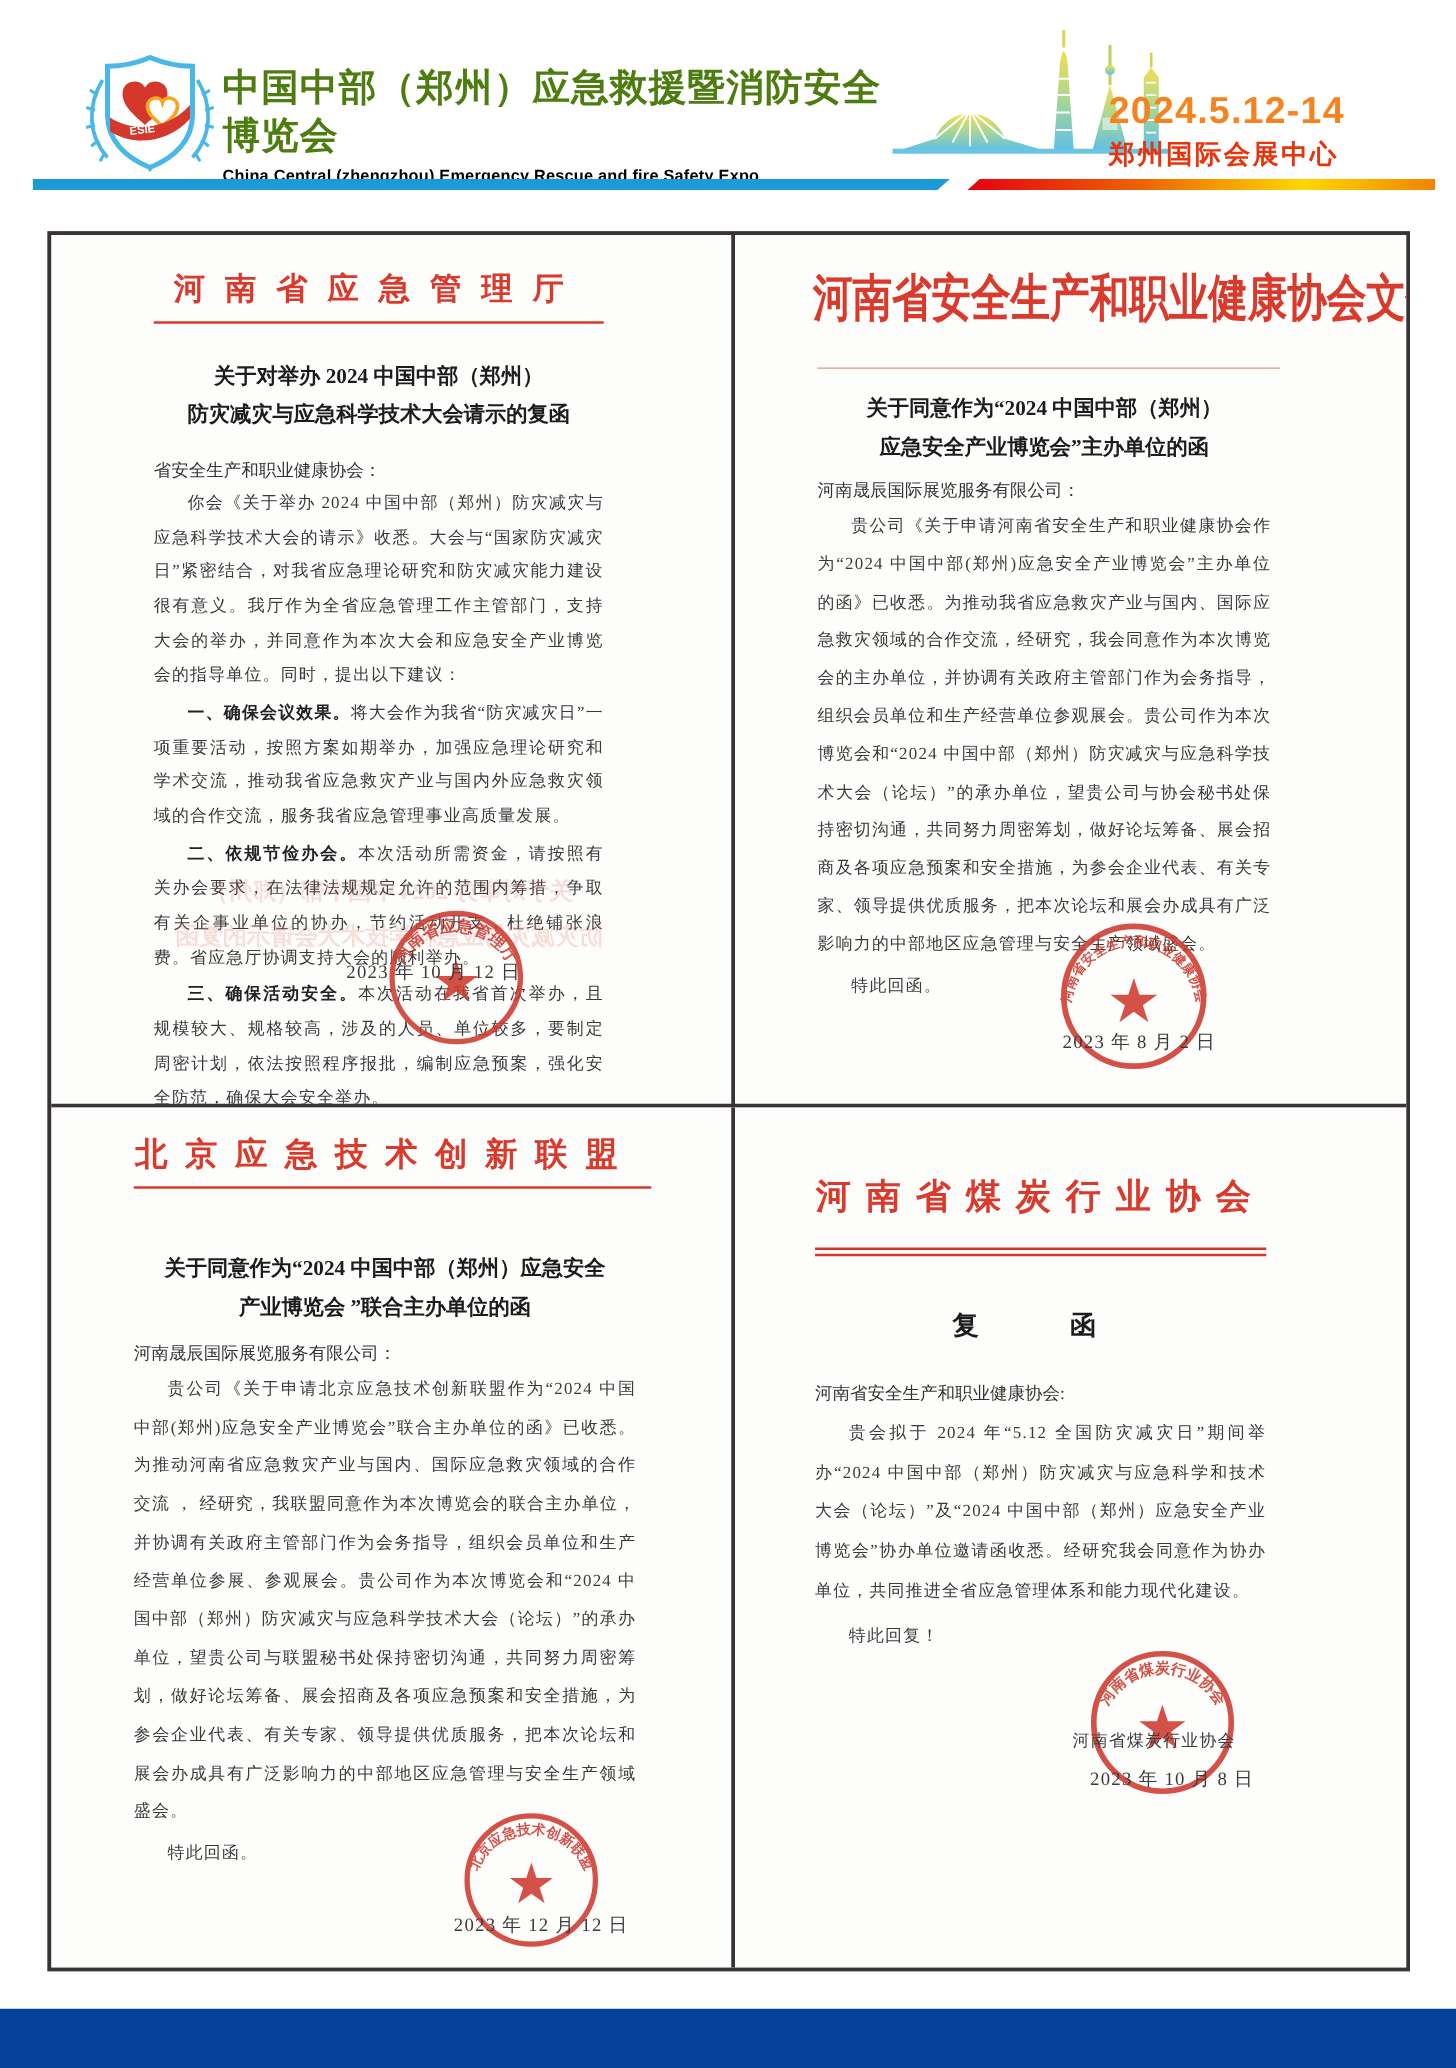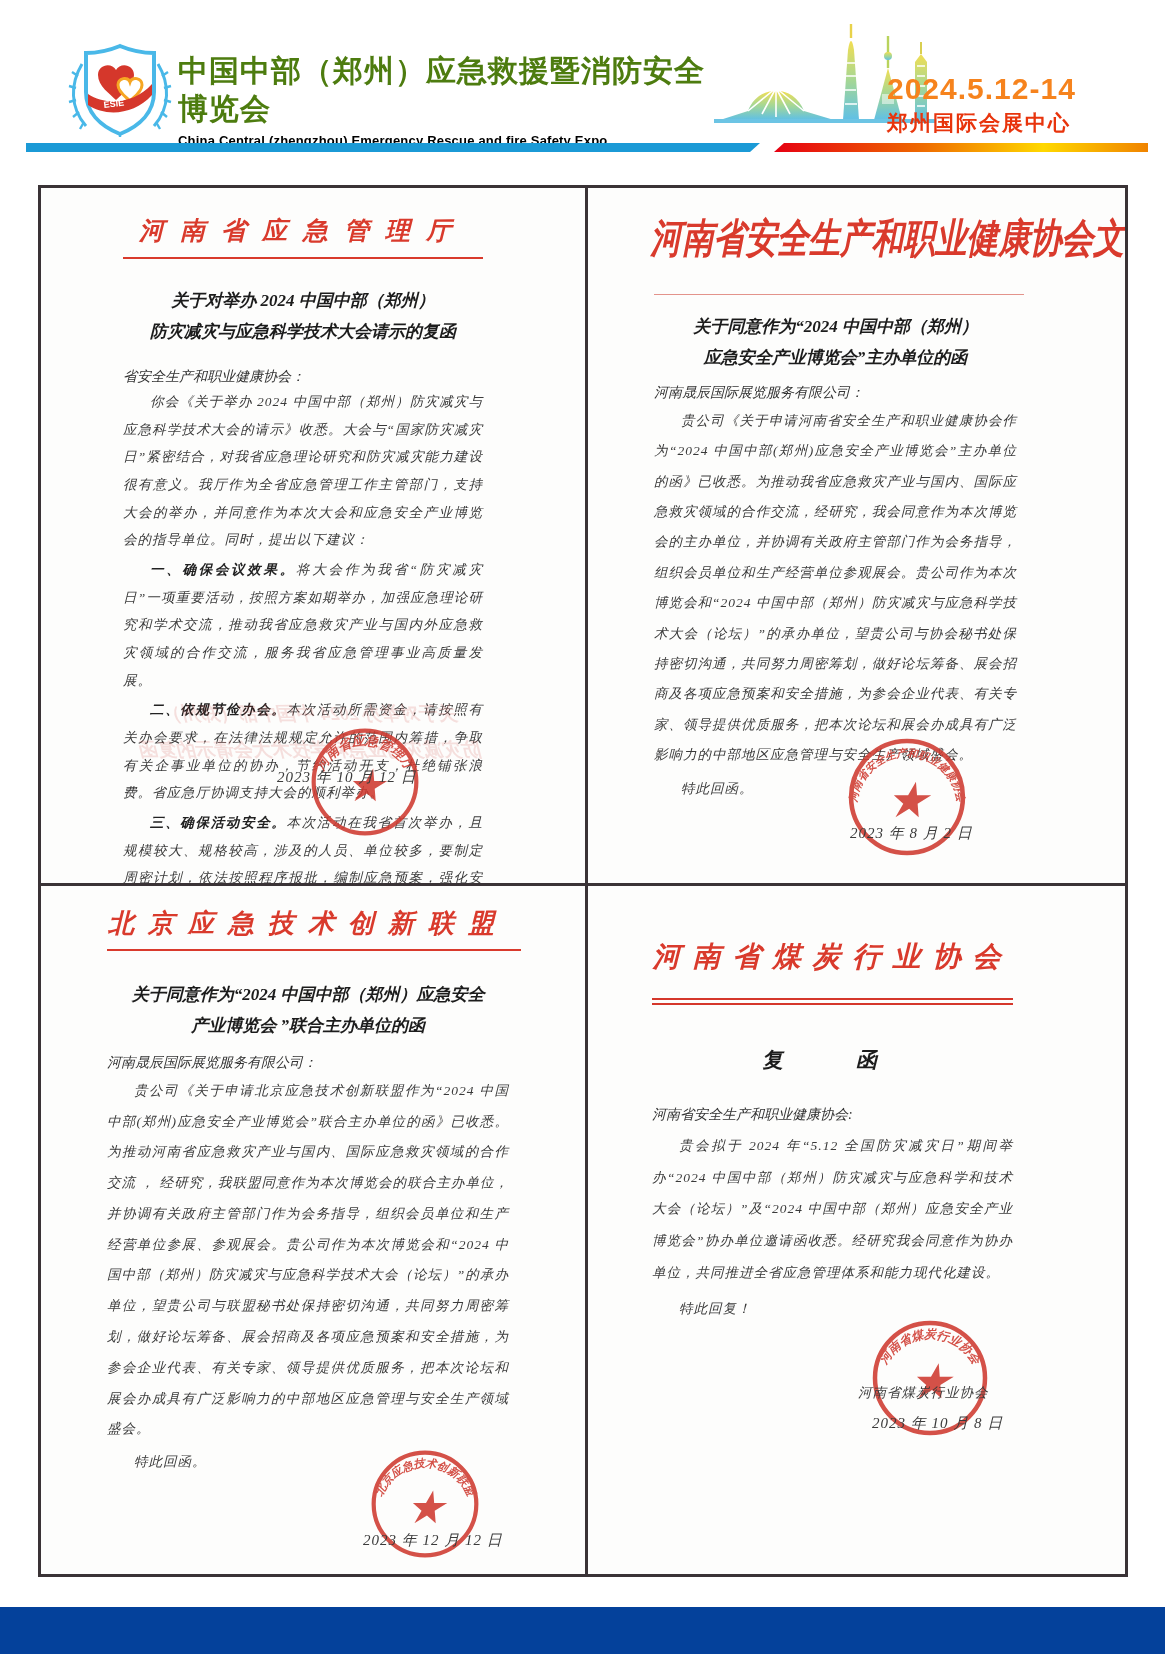--- a/index.html
+++ b/index.html
@@ -17,21 +17,21 @@
         font-family:"Liberation Sans","DejaVu Sans",sans-serif;}
   .when .d{font-size:30px;font-weight:bold;color:#f6831d;letter-spacing:1px;}
   .when .v{font-size:21px;font-weight:bold;color:#e8340c;letter-spacing:2px;margin-top:3px;}
   .bar-blue{position:absolute;left:26px;top:143px;width:734px;height:9px;background:#1b9ad6;
             clip-path:polygon(0 0,100% 0,calc(100% - 10px) 100%,0 100%);}
   .bar-red{position:absolute;left:774px;top:143px;width:374px;height:9px;
            background:linear-gradient(90deg,#e60012 0%,#ee6500 38%,#ffd800 72%,#f08300 100%);
            clip-path:polygon(10px 0,100% 0,100% 100%,0 100%);}
 
   
-  .grid{position:absolute;left:38px;top:185px;width:1084px;height:1386px;border:3px solid #3a3336;background:#737373;font-style:italic;}
+  .grid{position:absolute;left:38px;top:185px;width:1084px;height:1386px;border:3px solid #3a3336;background:#737373;}
   .cell{position:absolute;background:#fdfdfc;overflow:hidden;}
   .c1{left:0;top:0;width:544px;height:695px;border-right:3px solid #3a3336;border-bottom:3px solid #3a3336;}
   .c2{left:547px;top:0;width:537px;height:695px;border-bottom:3px solid #3a3336;}
   .c3{left:0;top:698px;width:544px;height:688px;border-right:3px solid #3a3336;}
   .c4{left:547px;top:698px;width:537px;height:688px;}
 
   .doc{position:relative;width:100%;height:100%;box-sizing:border-box;}
   .lh{ text-align:center;font-weight:bold;color:#d93a2c;}
   .rule{border:0;border-top:2px solid #d93a2c;margin:10px auto 0;}
   .title{text-align:center;font-weight:bold;color:#1c1c1c;line-height:1.85;}
@@ -60,21 +60,21 @@
   .d2 .thin{border:0;border-top:1px solid #e3938b;margin:40px auto 0;width:102%;}
   .d2 .title{font-size:17px;margin-top:16px;}
   .d2 .addr{margin-top:10px;}
   .d2 .body-p{line-height:2.25;margin-top:4px;}
   .d2 .closing{margin-top:10px;}
 
   
   .d3{padding:20px 76px 0 66px;}
   .d3 .lh{font-size:26px;letter-spacing:14px;white-space:nowrap;}
   .d3 .rule{width:103%;margin-top:8px;}
-  .d3 .title{font-size:17px;margin-top:28px;}
+  .d3 .title{font-size:17px;margin-top:48px;}
   .d3 .addr{margin-top:12px;}
   .d3 .body-p{line-height:2.28;margin-top:4px;font-size:13.5px;}
   .d3 .closing{margin-top:8px;}
 
   
   .d4{padding:52px 112px 0 64px;}
   .d4 .lh{font-size:28px;letter-spacing:12px;white-space:nowrap;}
   .d4 .dbl{height:3px;border-top:2px solid #d5372b;border-bottom:2px solid #d5372b;margin-top:22px;}
   .d4 .title{font-size:21px;letter-spacing:26px;margin-top:36px;}
   .d4 .addr{margin-top:26px;}

